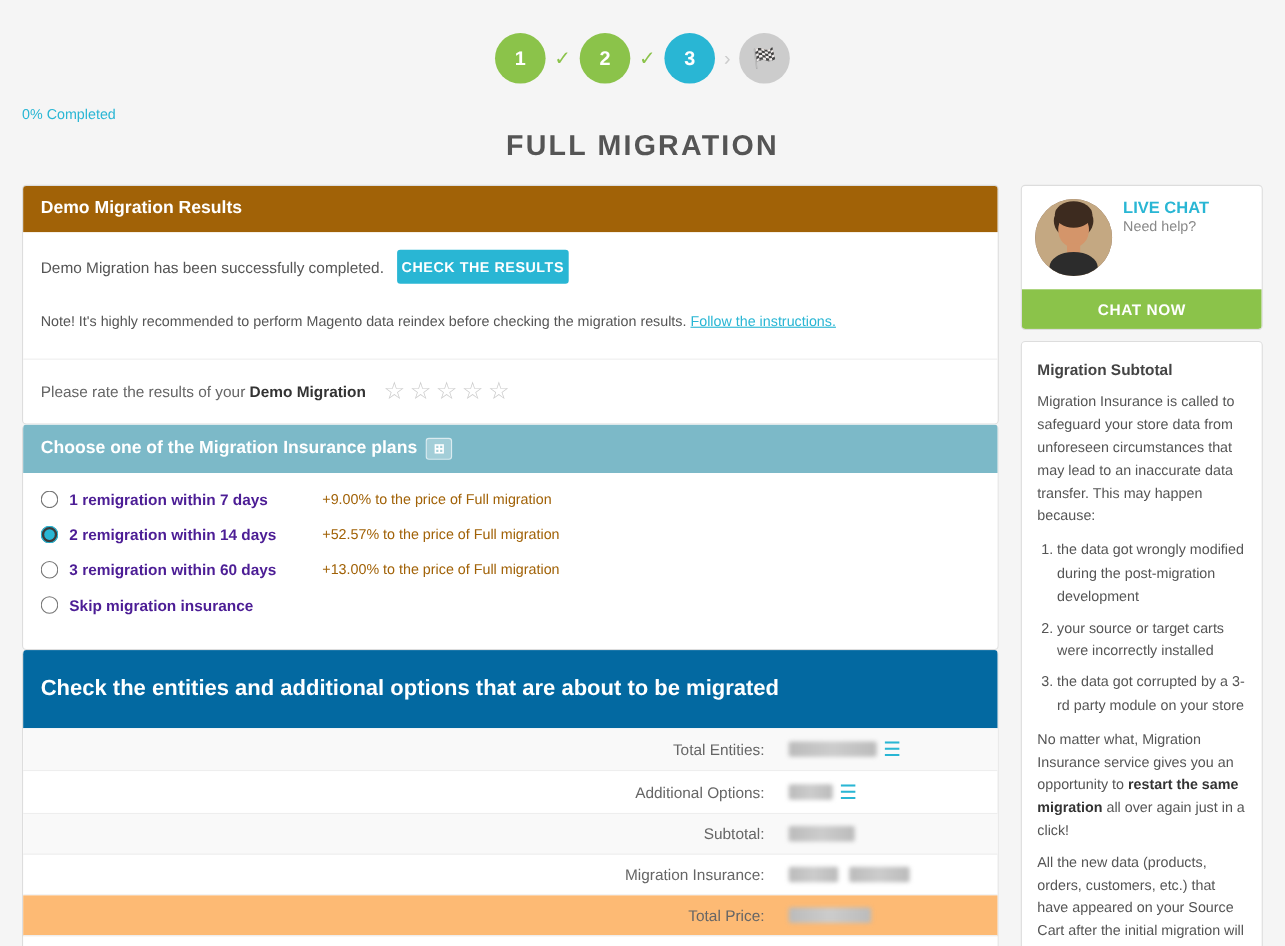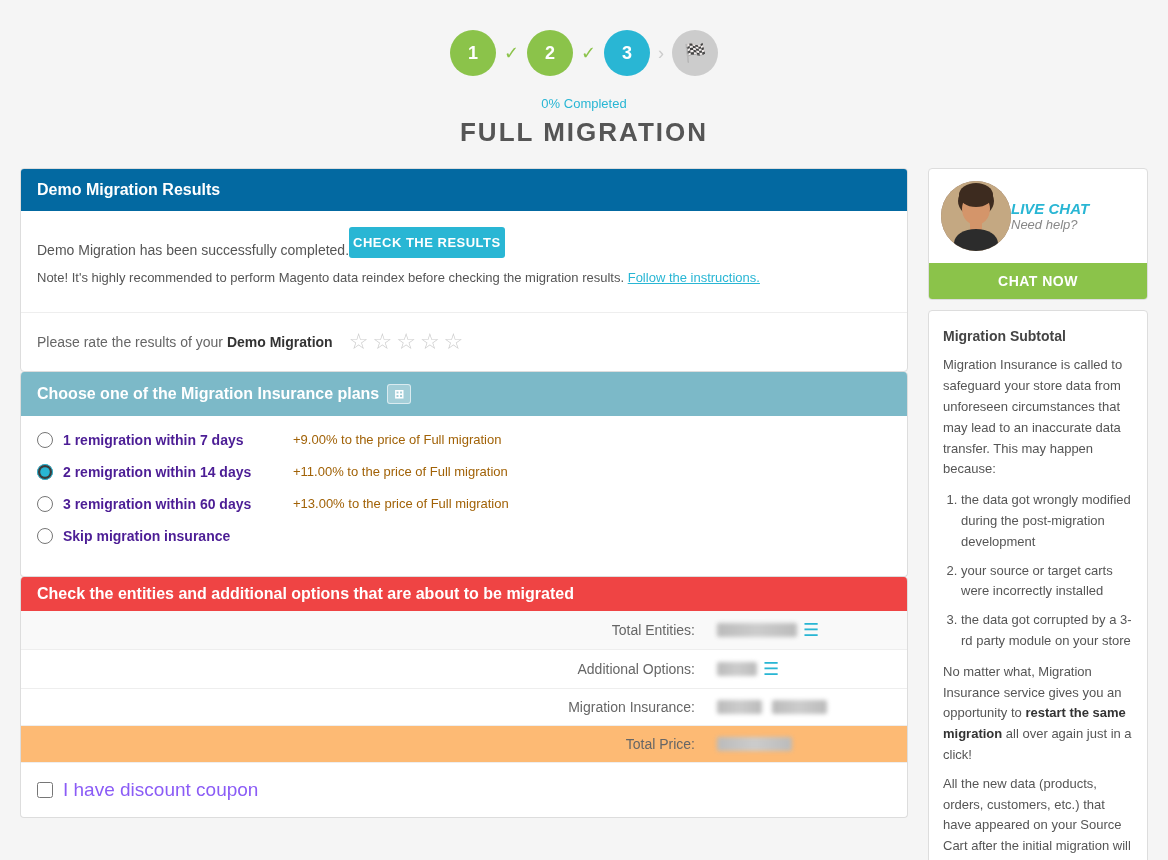--- a/index.html
+++ b/index.html
@@ -51,21 +51,21 @@
       height: 46px;
       border-radius: 50%;
       background: #ccc;
       display: flex;
       align-items: center;
       justify-content: center;
       color: white;
       font-size: 18px;
     }
     .step-progress {
-      text-align: center;
+      text-align: left;
       color: #29b6d4;
       font-size: 13px;
       margin-bottom: 6px;
     }
     .page-title {
       text-align: center;
       font-size: 26px;
       font-weight: bold;
       color: #555;
       letter-spacing: 2px;
@@ -87,36 +87,37 @@
 
     .card {
       background: white;
       border: 1px solid #ddd;
       border-radius: 4px;
       margin-bottom: 0;
       overflow: hidden;
     }
 
     .card-header {
-      background: #0369a1;
+      background: #a16207;
       color: white;
       padding: 12px 16px;
       font-size: 16px;
       font-weight: bold;
     }
 
     .card-body {
       padding: 16px;
     }
 
     
     .demo-result-row {
       display: flex;
-      align-items: flex-end;
-      margin-bottom: 2px;
+      align-items: center;
+      gap: 12px;
+      margin-bottom: 16px;
     }
     .demo-result-text {
       color: #555;
       font-size: 14px;
     }
     .check-results-btn {
       background: #29b6d4;
       color: white;
       border: none;
       padding: 8px 4px;
@@ -207,24 +208,24 @@
       color: #4c1d95;
       min-width: 220px;
     }
     .radio-price {
       color: #a16207;
       font-size: 13px;
     }
 
     
     .entities-header {
-      background: #ef4444;
-      color: white;
-      padding: 8px 16px;
-      font-size: 16px;
+      background: #0369a1;
+      color: white;
+      padding: 24px 16px;
+      font-size: 20px;
       font-weight: bold;
     }
     .price-row {
       display: flex;
       align-items: center;
       border-bottom: 1px solid #eee;
     }
     .price-row:last-child {
       border-bottom: none;
     }
@@ -274,23 +275,22 @@
     .chat-card {
       background: white;
       border: 1px solid #ddd;
       border-radius: 4px;
       overflow: hidden;
       margin-bottom: 10px;
     }
 
     .chat-top {
       display: flex;
-      align-items: center;
       padding: 12px;
-      font-style: italic;
+      gap: 10px;
     }
     .chat-avatar {
       width: 70px;
       height: 70px;
       border-radius: 50%;
       background: #8a7060;
       overflow: hidden;
       flex-shrink: 0;
       display: flex;
       align-items: center;
@@ -429,21 +429,21 @@
 
           <label class="radio-option">
             <input type="radio" name="insurance" style="">
             <span class="radio-label">1 remigration within 7 days</span>
             <span class="radio-price">+9.00% to the price of Full migration</span>
           </label>
 
           <label class="radio-option">
             <input type="radio" name="insurance" checked="" style="">
             <span class="radio-label">2 remigration within 14 days</span>
-            <span class="radio-price">+11.00% to the price of Full migration</span>
+            <span class="radio-price">+52.57% to the price of Full migration</span>
           </label>
 
           <label class="radio-option">
             <input type="radio" name="insurance" style="">
             <span class="radio-label">3 remigration within 60 days</span>
             <span class="radio-price">+13.00% to the price of Full migration</span>
           </label>
 
           <label class="radio-option">
             <input type="radio" name="insurance" style="">
@@ -466,20 +466,26 @@
         </div>
 
         <div class="price-row">
           <div class="price-label">Additional Options:</div>
           <div class="price-value-cell">
             <span class="blurred-bar" style="width:40px;"></span>
             <span class="price-icon">☰</span>
           </div>
         </div>
 
+        <div class="price-row" style="background:#f9f9f9;">
+          <div class="price-label">Subtotal:</div>
+          <div class="price-value-cell">
+            <span class="blurred-bar" style="width:60px;"></span>
+          </div>
+        </div>
 
         <div class="price-row">
           <div class="price-label">Migration Insurance:</div>
           <div class="price-value-cell">
             <span class="blurred-bar" style="width:45px;"></span>
             <span class="blurred-bar" style="width:55px;margin-left:4px;"></span>
           </div>
         </div>
 
         <div class="price-row" style="background:#fdba74;">

